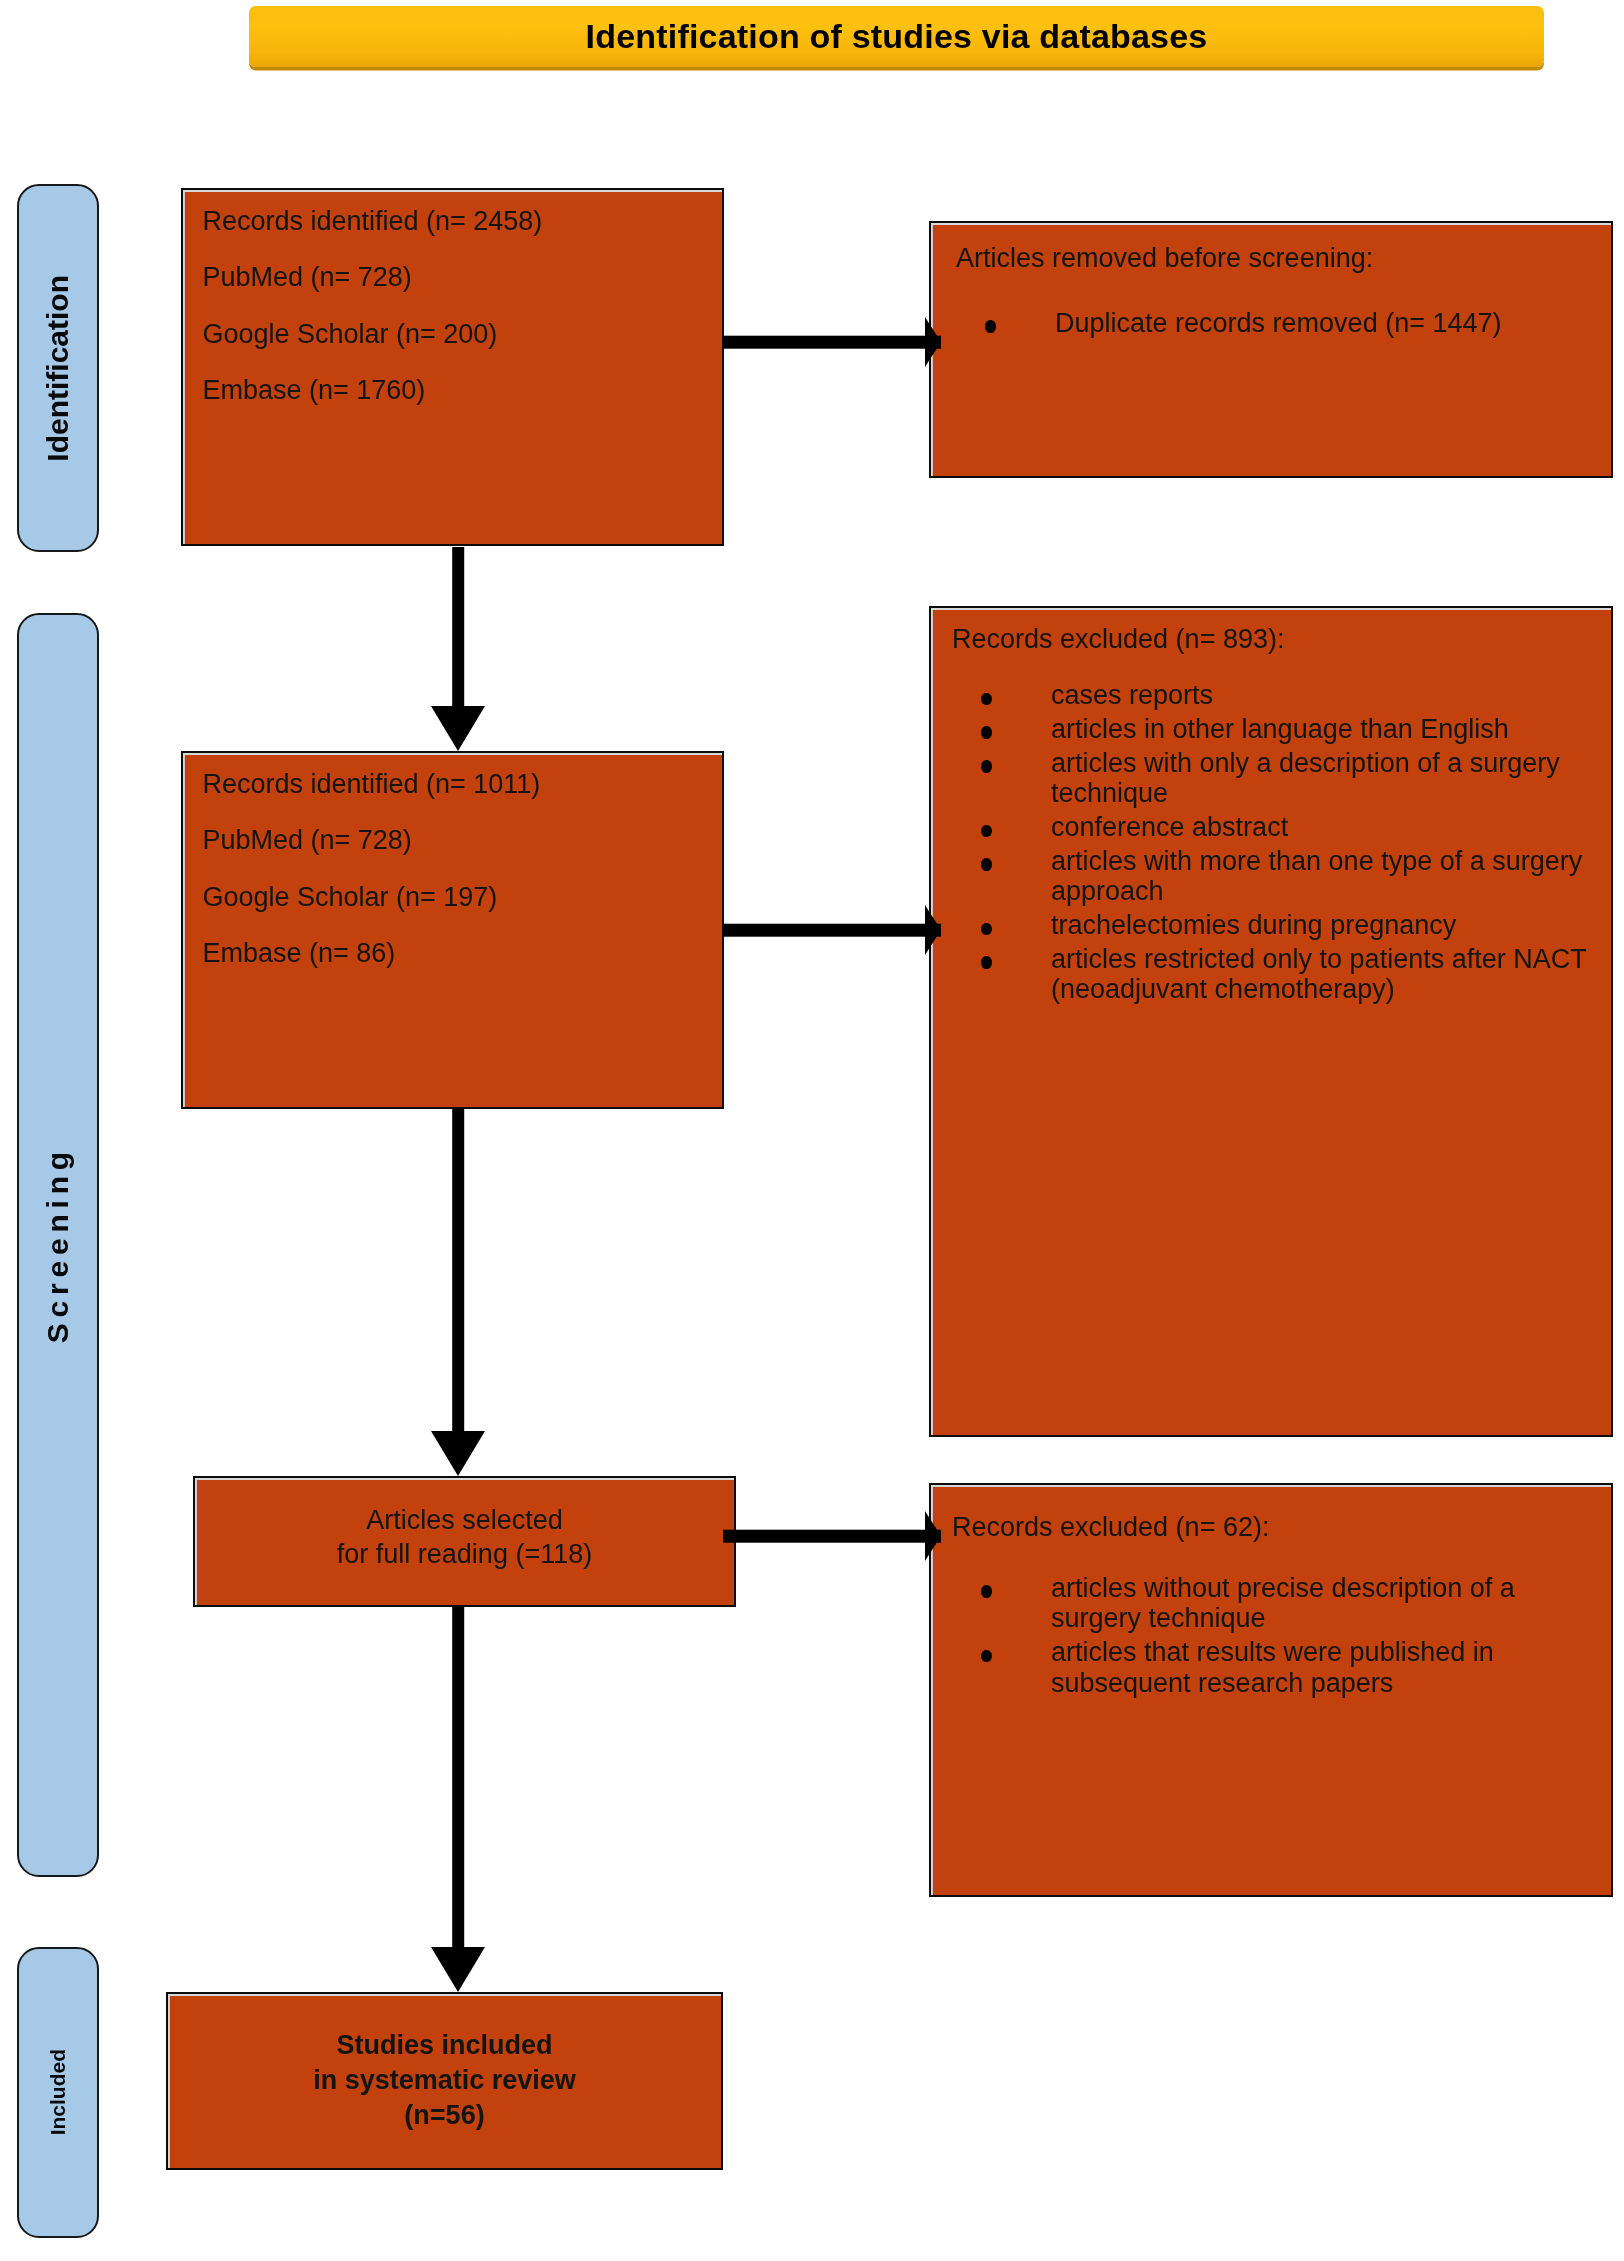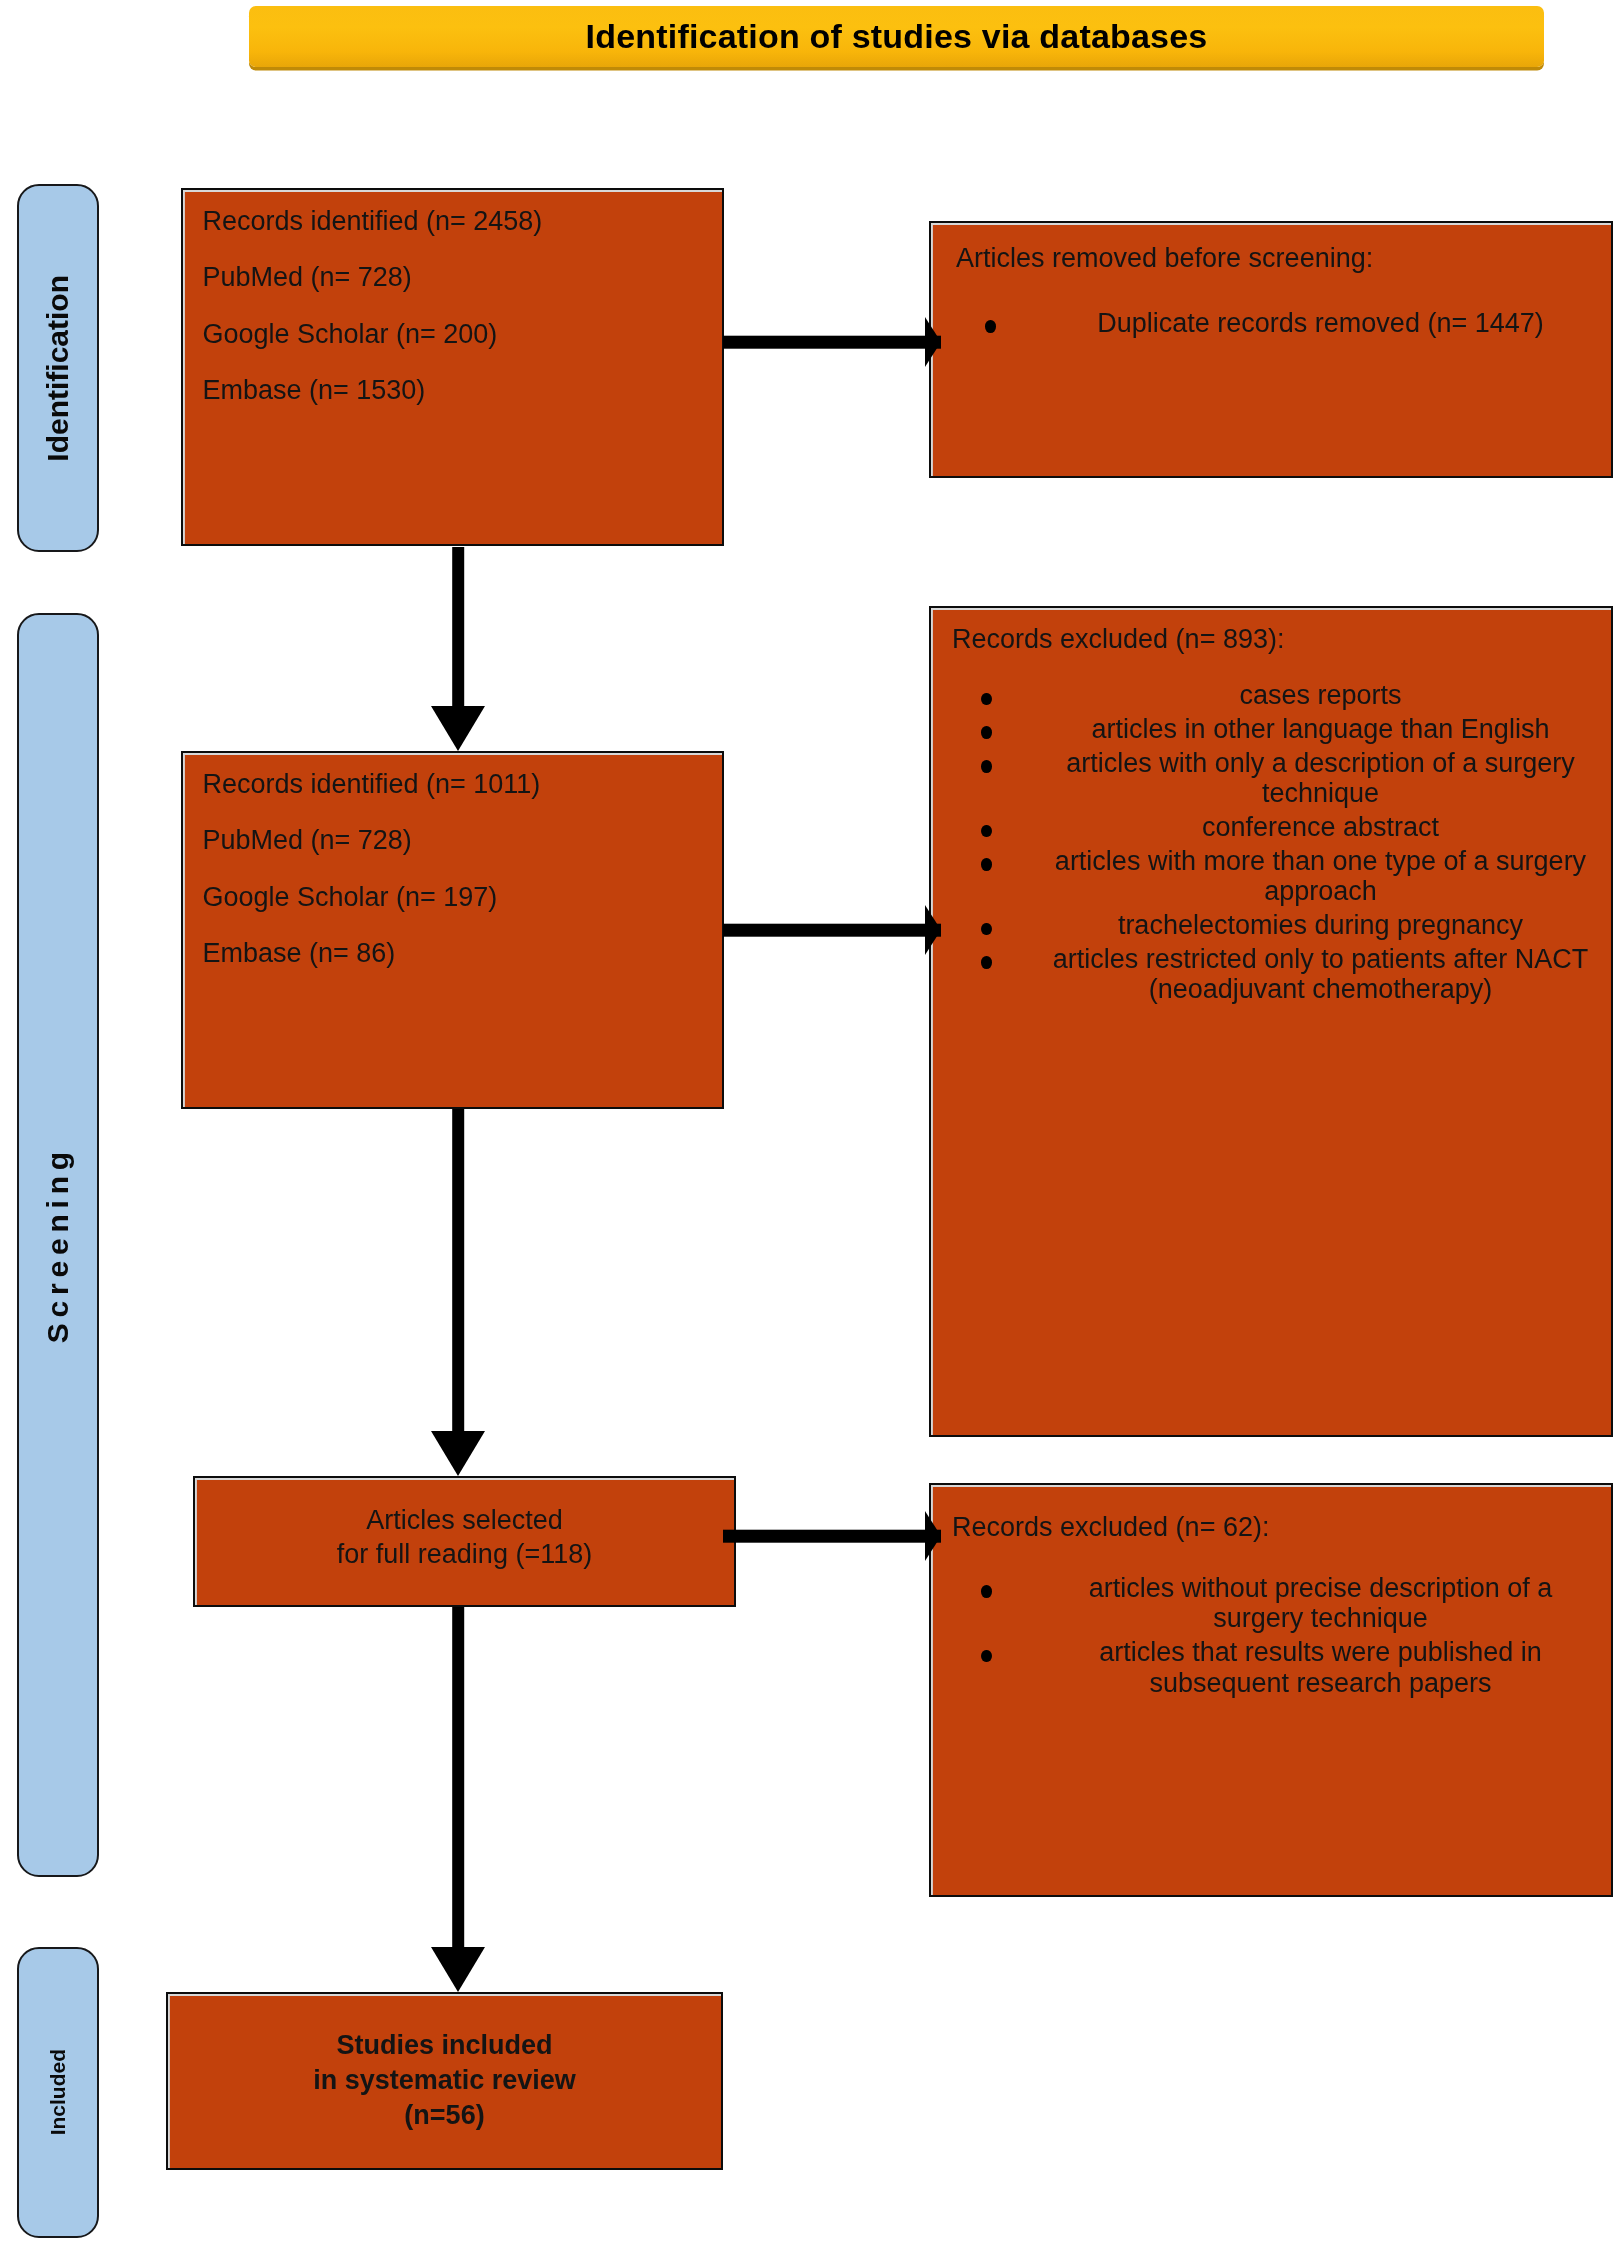--- a/index.html
+++ b/index.html
@@ -95,21 +95,20 @@
     margin:0;
     padding:0;
   }
   ul.bullets li{
     position:relative;
     font-size:27px;
     line-height:1.14;
     color:#141414;
     padding-left:99px;
     margin-top:2.9px;
-    text-align:center;
   }
   ul.bullets li::before{
     content:"";
     position:absolute;
     left:29px; top:12.6px;
     width:10.7px; height:12.6px;
     background:#000;
     border-radius:50%;
   }
 
@@ -207,21 +206,21 @@
   </div>
   <div class="rail" id="rail-included">
     <span class="rail-label">Included</span>
   </div>
 
   <div class="box" id="box-identified">
     <div class="box-inner stack">
       <div class="line">Records identified (n= 2458)</div>
       <div class="line">PubMed (n= 728)</div>
       <div class="line">Google Scholar (n= 200)</div>
-      <div class="line">Embase (n= 1530)</div>
+      <div class="line">Embase (n= 1760)</div>
     </div>
   </div>
 
   <div class="box" id="box-removed">
     <div class="box-inner">
       <div class="heading">Articles removed before screening:</div>
       <ul class="bullets">
         <li>Duplicate records removed (n= 1447)</li>
       </ul>
     </div>

